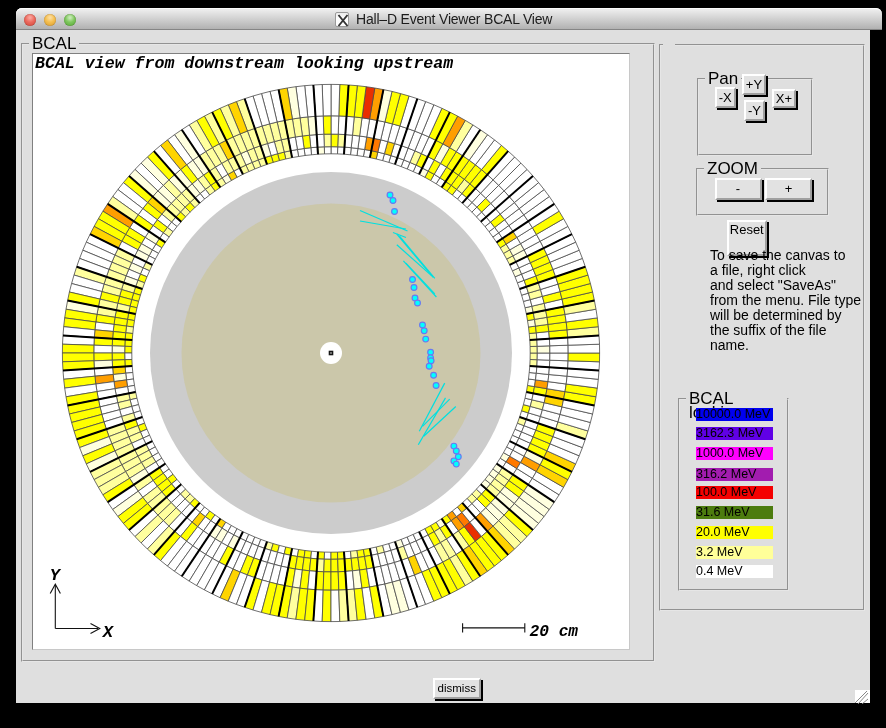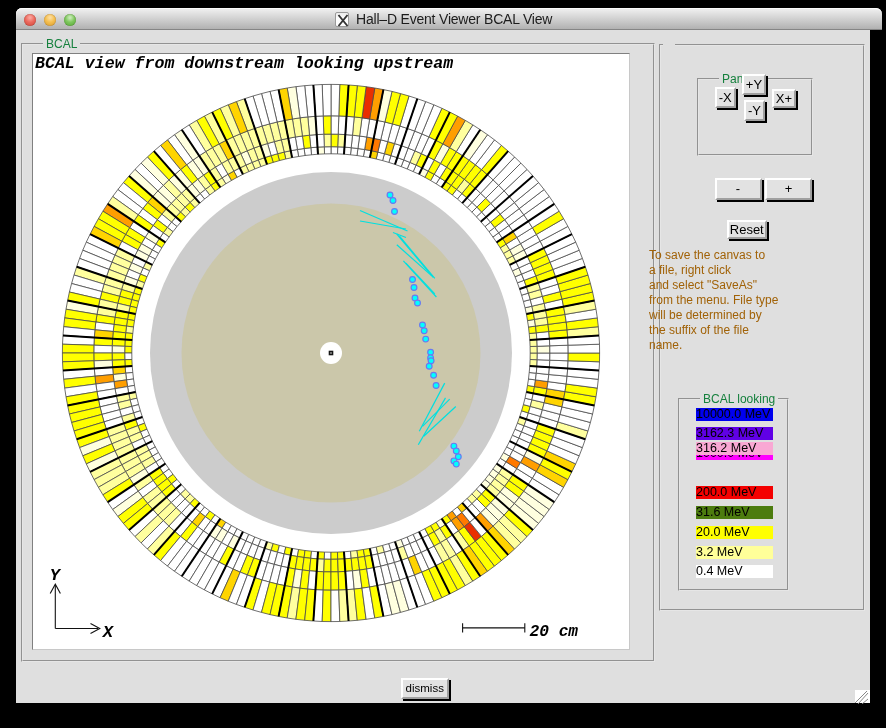--- a/index.html
+++ b/index.html
@@ -9,32 +9,32 @@
  background:linear-gradient(#f2f2f2,#d3d3d3 48%,#b1b1b1);border-bottom:1px solid #858585;
  box-shadow:inset 0 1px 0 #fbfbfb}
 .tl{position:absolute;top:5.5px;width:12px;height:12px;border-radius:50%}
 #tlr{left:7.7px;background:radial-gradient(circle at 50% 30%,#f9a29a 8%,#ec6a5e 45%,#d0493c 95%);box-shadow:inset 0 0 1px #8c2e24}
 #tly{left:27.5px;background:radial-gradient(circle at 50% 30%,#fbdb9a 8%,#f5bf4f 45%,#d89e34 95%);box-shadow:inset 0 0 1px #99691d}
 #tlg{left:47.5px;background:radial-gradient(circle at 50% 30%,#c4e8b2 8%,#7fc75e 45%,#59a938 95%);box-shadow:inset 0 0 1px #3e7223}
 #xicon{position:absolute;left:319px;top:4px;width:14px;height:15px;background:linear-gradient(#ececec,#fdfdfd 40%);border:1px solid #9a9a9a;border-radius:2px}
 #xicon svg{position:absolute;left:0;top:0}
 #ttxt{position:absolute;left:340px;top:0;width:240px;height:22px;line-height:23px;font-size:14px;color:#1c1c1c;letter-spacing:-0.2px}
 .lf{position:absolute;border:2px groove #e6e6e6}
-.lf>span{position:absolute;top:-8px;left:20px;background:#dfdfdf;padding:0 3px;font-size:12px;color:#15803d;line-height:14px}
+.lf>span{position:absolute;top:-8px;left:6px;background:#dfdfdf;padding:0 3px;font-size:17px;color:#000000;line-height:14px}
 #bcalf{left:5px;top:34.5px;width:634px;height:619px}
 #canv{position:absolute;left:16px;top:44.5px;width:598px;height:597px;background:#fff;border:1px solid #808080;border-right-color:#c8c8c8;border-bottom-color:#c8c8c8}
 #rpan{left:643px;top:36px;width:206px;height:567px}
 #ctlf{left:662px;top:52px;width:168px;height:323px}
 #panf{left:681px;top:70px;width:116px;height:78px}
 #zoomf{left:680px;top:160px;width:133px;height:48px}
 #colf{left:662px;top:389.5px;width:111px;height:193px}
 .btn{position:absolute;background:#e2e2e2;border:2px solid;border-color:#ffffff #a0a0a0 #a0a0a0 #ffffff;
  box-shadow:2px 2px 0 0 #000;font-size:13px;color:#000;text-align:center;padding:0}
 .sw{position:absolute;left:680px;width:76.5px;height:13px;font-size:12.5px;line-height:13.5px;color:#000}
-#itext{position:absolute;left:633px;top:239.5px;width:160px;font-size:12px;line-height:15.1px;color:#a16207}
+#itext{position:absolute;left:694px;top:239.5px;width:160px;font-size:14px;line-height:15.1px;color:#000000}
 #grip{position:absolute;left:839px;top:682px;width:15px;height:13px;background:#fff}
 </style></head>
 <body>
 <div id="win">
  <div id="tbar">
   <div class="tl" id="tlr"></div>
       <div class="tl" id="tly"></div>
       <div class="tl" id="tlg"></div>
   <div id="xicon">
         <svg width="14" height="15">
@@ -923,37 +923,40 @@
    <text x="16.8" y="526.4" font-family="Liberation Mono, monospace" font-size="17" font-weight="bold" font-style="italic" fill="#000">Y</text>
    <text x="69.8" y="582.5" font-family="Liberation Mono, monospace" font-size="17" font-weight="bold" font-style="italic" fill="#000">X</text>
    <text x="496.5" y="581.5" font-family="Liberation Mono, monospace" font-size="16.2" font-weight="bold" font-style="italic" fill="#000">20 cm</text>
   </svg>
  </div>
  <div class="lf" id="rpan"></div>
  <div style="position:absolute;left:647px;top:34px;width:12px;height:4px;background:#dfdfdf"></div>
  <div class="lf" id="panf">
       <span>Pan</span>
     </div>
+ <div class="lf" id="zoomf">
+      <span>ZOOM</span>
+    </div>
  <div class="btn" style="left:698.5px;top:79px;width:21.5px;height:21px;line-height:17px">-X</div>
  <div class="btn" style="left:726px;top:66px;width:24px;height:21px;line-height:17px">+Y</div>
  <div class="btn" style="left:728px;top:92px;width:21px;height:21px;line-height:17px">-Y</div>
  <div class="btn" style="left:756px;top:80.5px;width:24px;height:19px;line-height:15px">X+</div>
  <div class="btn" style="left:698.5px;top:169.8px;width:47px;height:22px;line-height:18px">-</div>
  <div class="btn" style="left:749.3px;top:169.8px;width:46.5px;height:22px;line-height:18px">+</div>
- <div class="btn" style="left:711px;top:212px;width:39.5px;height:19px;line-height:15px">Reset</div>
+ <div class="btn" style="left:711px;top:212px;width:39.5px;height:36px;line-height:15px">Reset</div>
  <div id="itext">To save the canvas to<br>a file, right click<br>and select "SaveAs"<br>from the menu. File type<br>will be determined by<br>the suffix of the file<br>name.</div>
  <div class="lf" id="colf">
       <span>BCAL looking</span>
     </div>
 <div class="sw" style="top:399.7px;background:#0000ee">10000.0 MeV</div>
 <div class="sw" style="top:419.4px;background:#6000e6">3162.3 MeV</div>
 <div class="sw" style="top:439.1px;background:#ff00ff">1000.0 MeV</div>
-<div class="sw" style="top:434px;background:#f9a8d4">316.2 MeV</div>
-<div class="sw" style="top:478.4px;background:#f40000">200.0 MeV</div>
+<div class="sw" style="top:460px;background:#a21caf">316.2 MeV</div>
+<div class="sw" style="top:478.4px;background:#f40000">100.0 MeV</div>
 <div class="sw" style="top:498.1px;background:#4d7c0f">31.6 MeV</div>
 <div class="sw" style="top:517.8px;background:#ffff00">20.0 MeV</div>
 <div class="sw" style="top:537.5px;background:#ffff99">3.2 MeV</div>
 <div class="sw" style="top:557.1px;background:#ffffff">0.4 MeV</div>
- <div class="btn" style="left:385px;top:670px;width:47.5px;height:20.5px;line-height:16.5px;font-size:11.5px">dismiss</div>
+ <div class="btn" style="left:417px;top:670px;width:47.5px;height:20.5px;line-height:16.5px;font-size:11.5px">dismiss</div>
  <div id="grip"><svg width="15" height="13">
         <path d="M3 13 L13 2 M7 13 L13 8 M0 12 L12 0" stroke="#888" stroke-width="1"></path>
       </svg></div>
 </div>
 
 </body></html>

